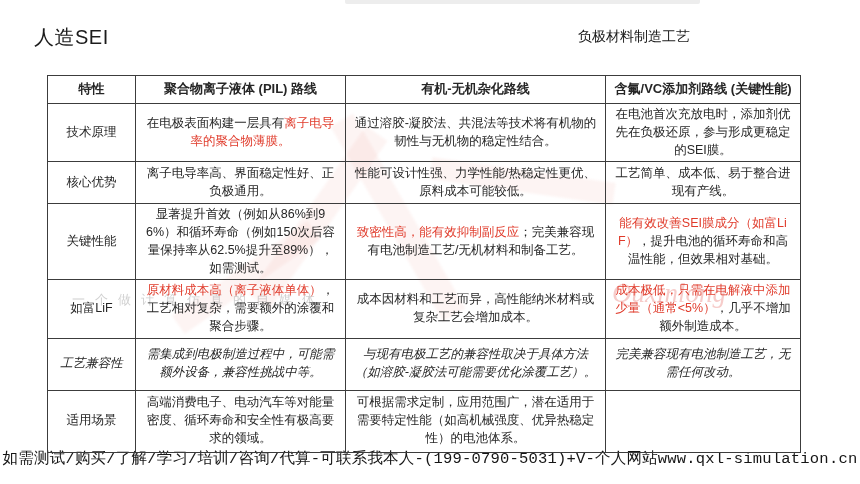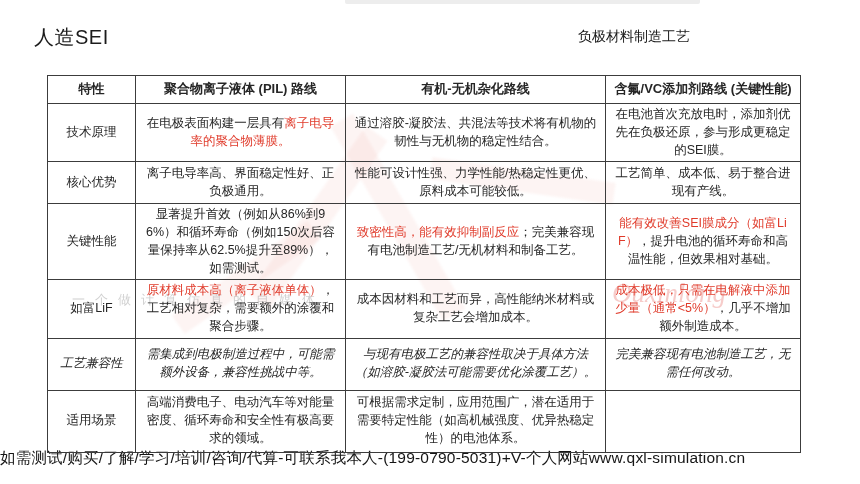--- a/index.html
+++ b/index.html
@@ -46,22 +46,22 @@
   col.c0{width:88px;} col.c1{width:210px;} col.c2{width:260px;} col.c3{width:195px;}
   tbody tr:nth-child(1){height:55px;}
   tbody tr:nth-child(2){height:42px;}
   tbody tr:nth-child(3){height:58px;}
   tbody tr:nth-child(4){height:58px;}
   tbody tr:nth-child(5){height:52px;font-style:italic;}
   tbody tr:nth-child(6){height:62px;}
   td .red{color:#e03a2a;}
 
   
-  .footer{position:absolute;left:0;top:448px;width:860px;
-    font-size:15.5px;color:#151515;letter-spacing:.2px;white-space:nowrap;}
+  .footer{position:absolute;left:0;top:448px;width:860px;text-align:center;
+    font-size:15.5px;color:#151515;letter-spacing:.2px;white-space:nowrap;font-family:Liberation Mono, monospace;}
 </style>
 </head>
 <body>
 
 <div class="page">
 
   <div class="top-bar"></div>
 
   <div class="page-title">人造SEI</div>
   <div class="page-subtitle">负极材料制造工艺</div>

